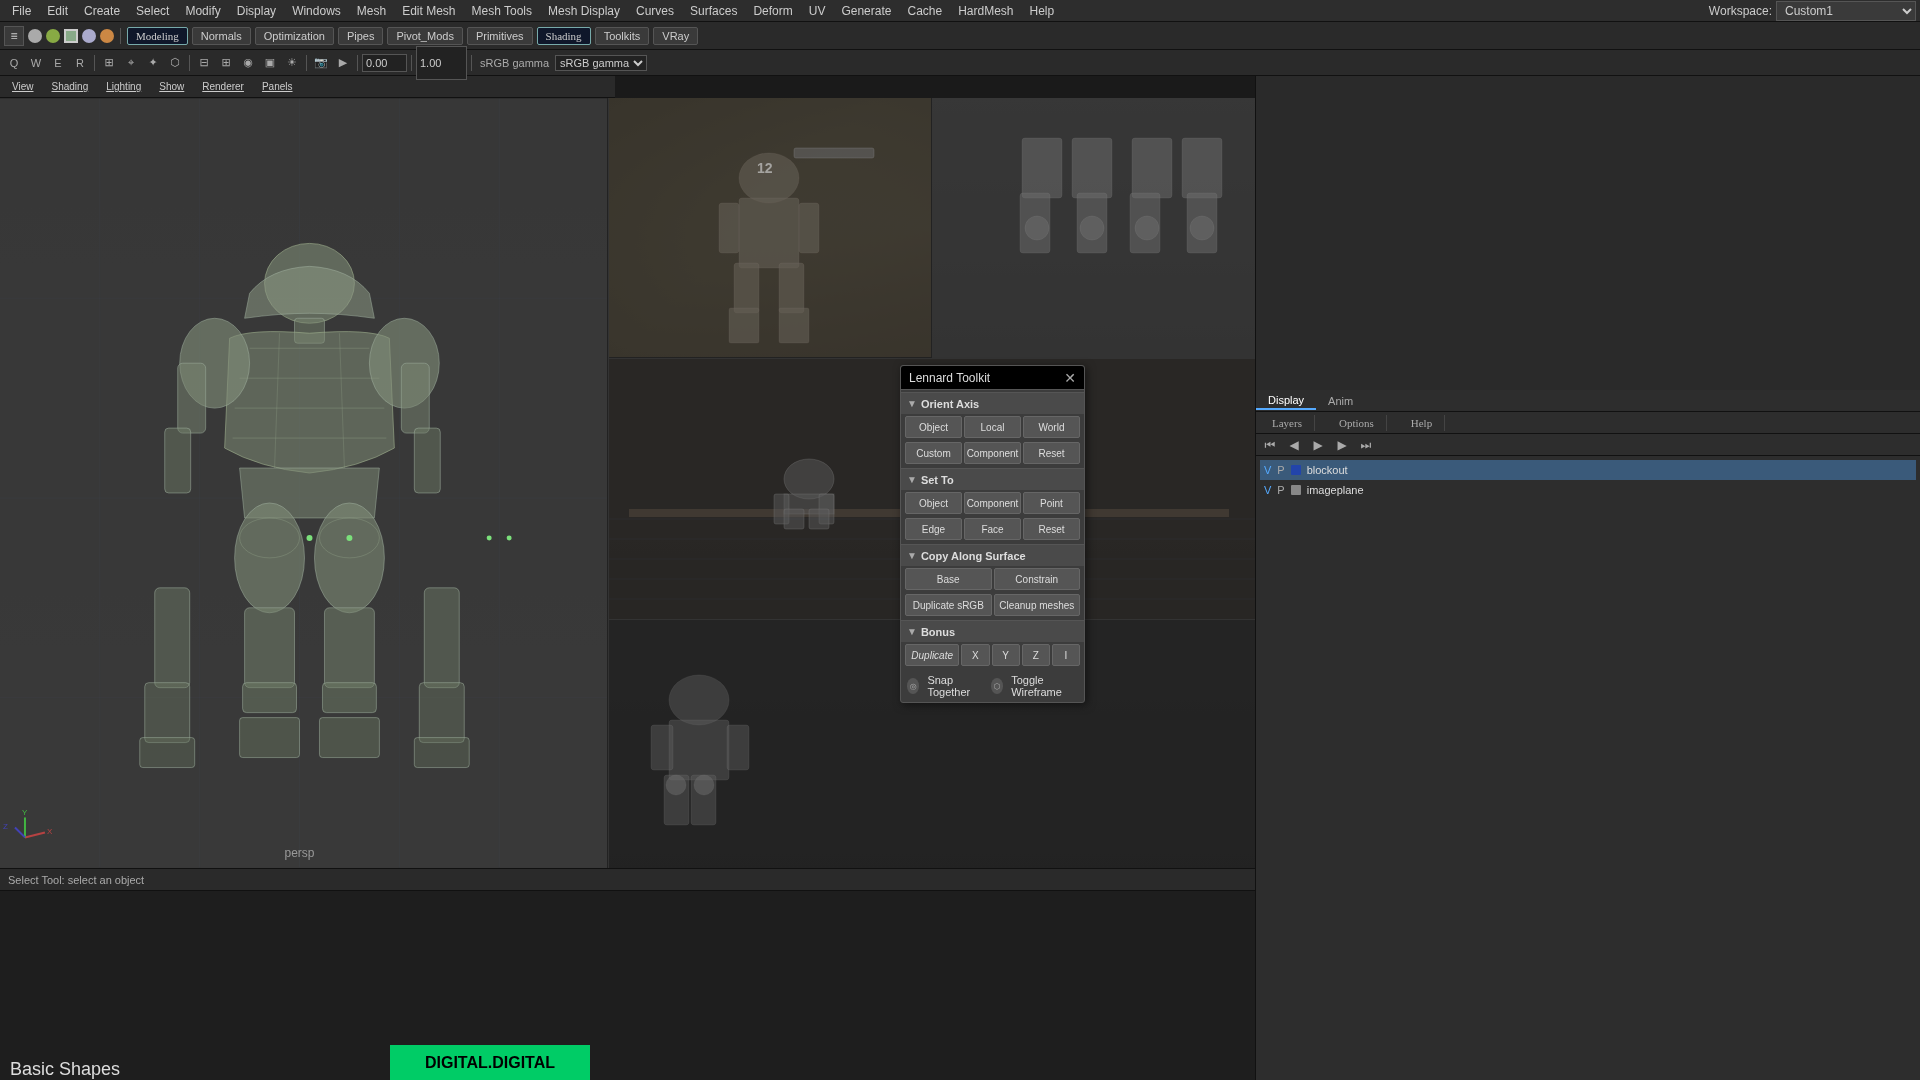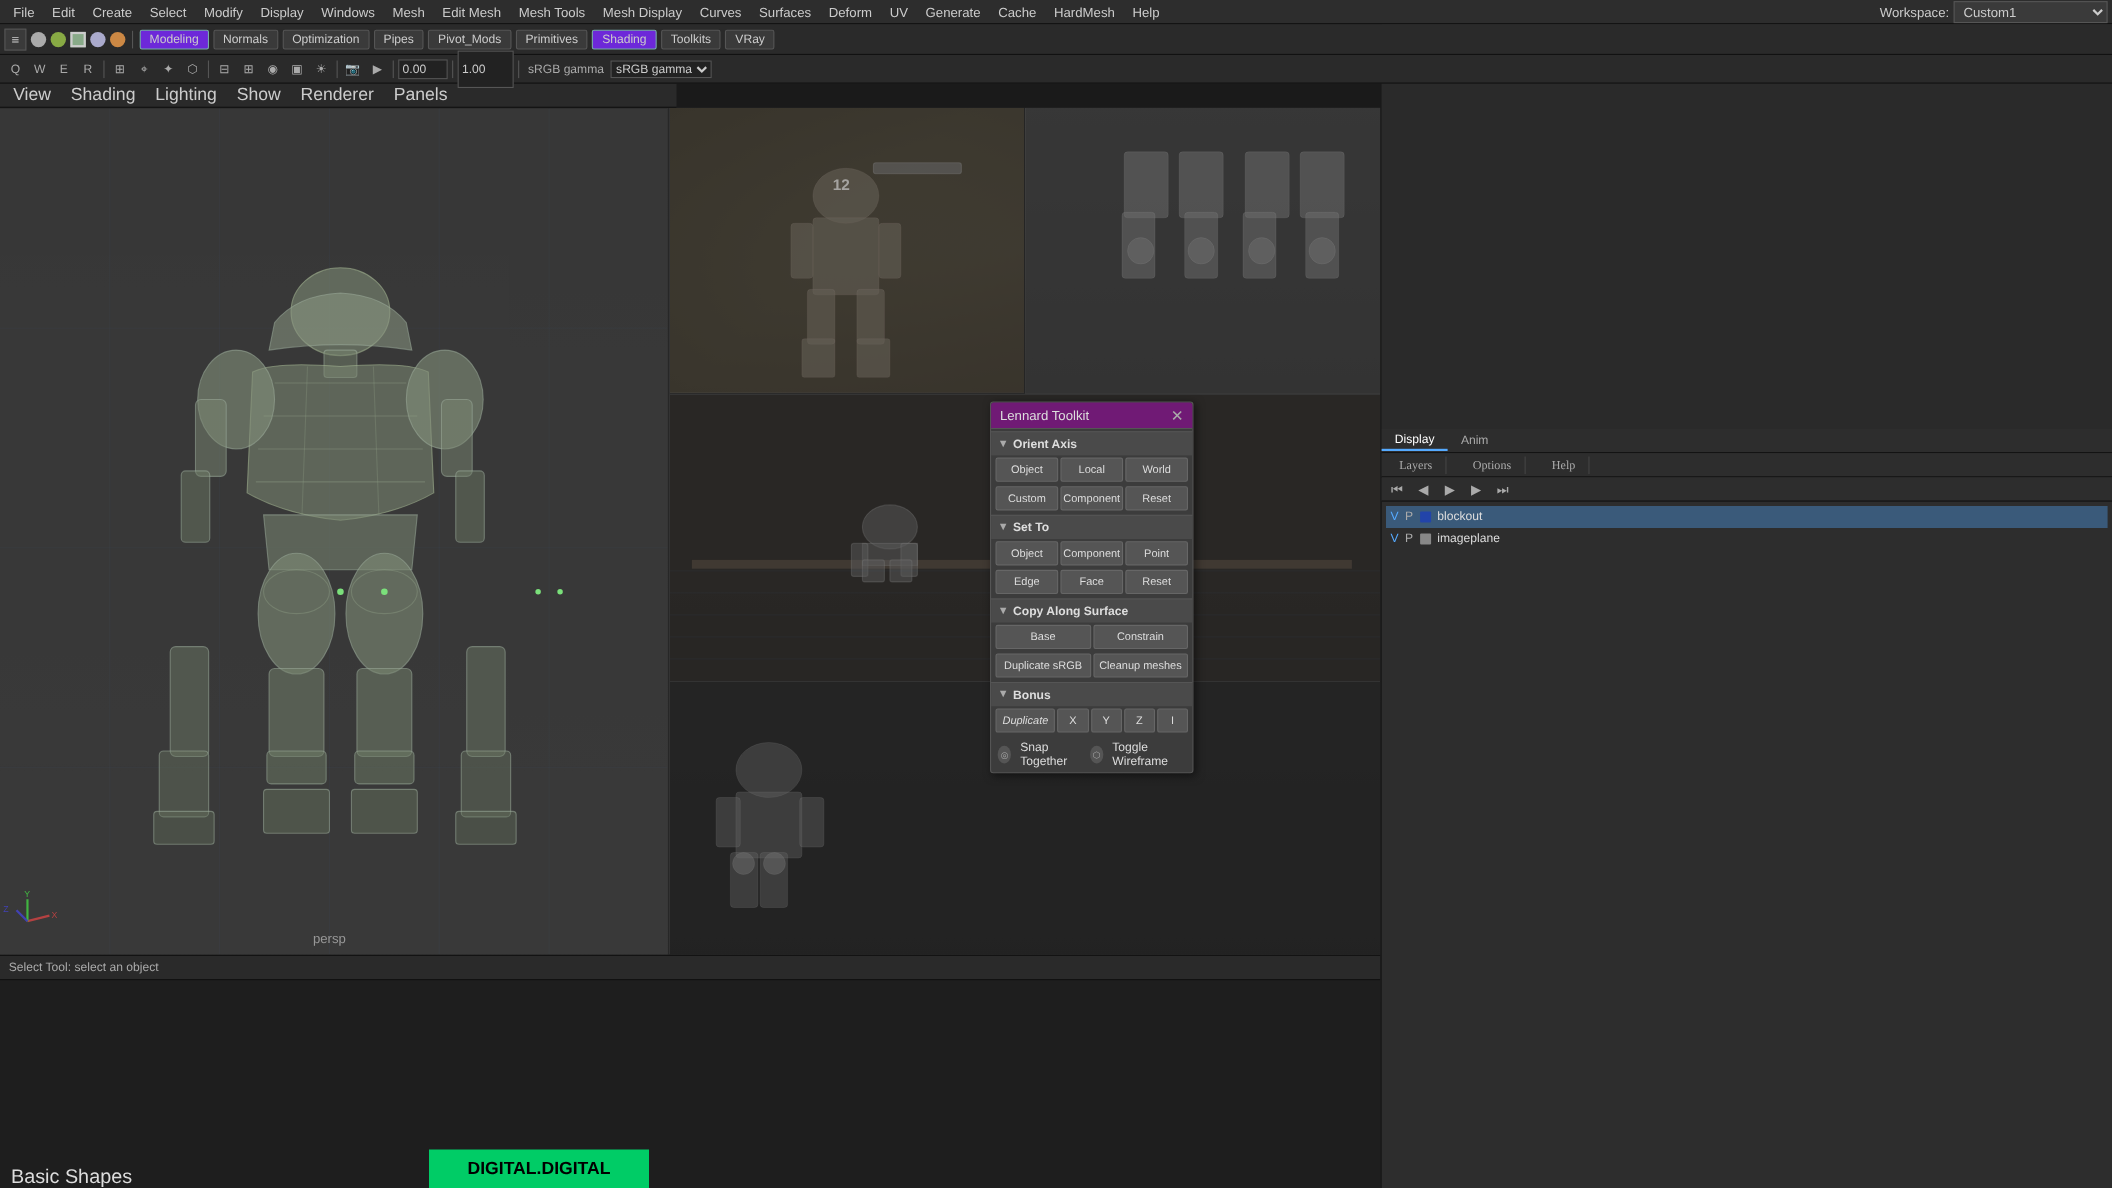--- a/index.html
+++ b/index.html
@@ -64,21 +64,21 @@
     }
     .toolbar-btn {
       padding: 2px 8px;
       background: #3a3a3a;
       border: 1px solid #555;
       color: #ccc;
       font-size: 11px;
       cursor: pointer;
       border-radius: 2px;
     }
-    .toolbar-btn.active { background: #6d28d9; border-color: #7aa; }
+    .toolbar-btn.active { background: #0f172a; border-color: #7aa; font-family: Liberation Serif, serif; }
 
     
     #icon-toolbar {
       height: 26px;
       background: #2a2a2a;
       display: flex;
       align-items: center;
       padding: 0 4px;
       gap: 2px;
       position: absolute;
@@ -110,22 +110,23 @@
       gap: 2px;
       position: absolute;
       top: 76px; left: 0;
       width: 615px;
       border-bottom: 1px solid #111;
       z-index: 50;
     }
     .view-menu-item {
       padding: 2px 8px;
       color: #ccc;
-      font-size: 16px;
-      cursor: pointer;
+      font-size: 10px;
+      cursor: pointer;
+      text-decoration: underline;
     }
 
     
     #viewport-container {
       position: absolute;
       top: 98px;
       left: 0;
       width: 1255px;
       height: 770px;
       background: #333;
@@ -324,21 +325,21 @@
       left: 900px;
       width: 185px;
       background: #3c3c3c;
       border: 1px solid #555;
       border-radius: 3px;
       z-index: 200;
       box-shadow: 2px 2px 8px rgba(0,0,0,0.5);
     }
     #lennard-title {
       height: 24px;
-      background: #701a75;
+      background: #000000;
       display: flex;
       align-items: center;
       justify-content: space-between;
       padding: 0 8px;
       border-bottom: 1px solid #555;
       border-radius: 3px 3px 0 0;
     }
     .lennard-title-text {
       color: #ddd;
       font-size: 12px;

